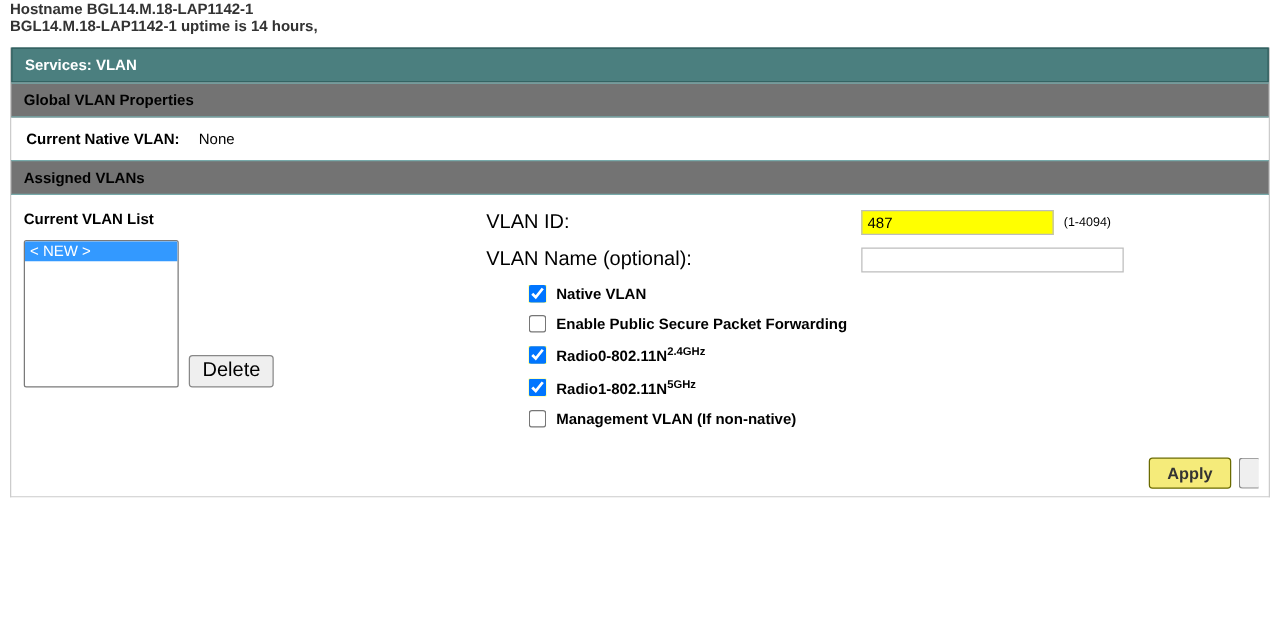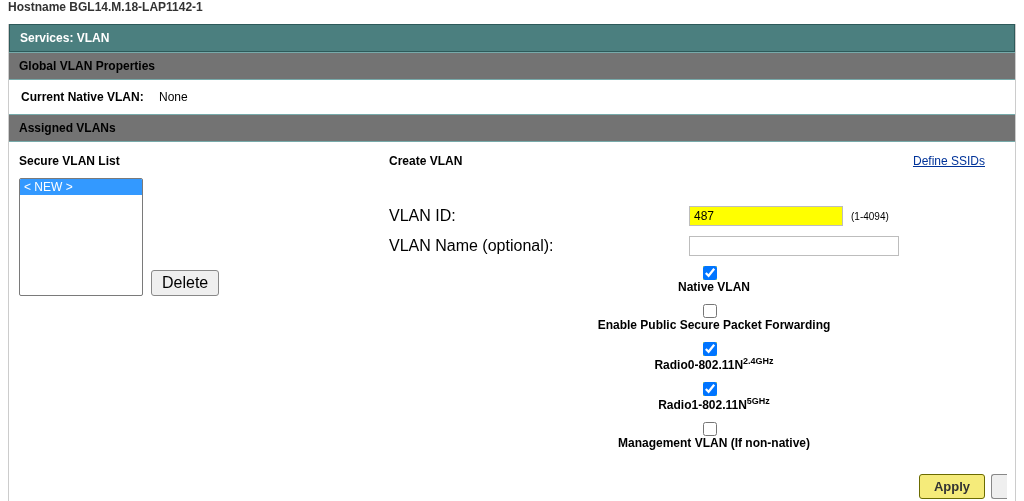--- a/index.html
+++ b/index.html
@@ -20,67 +20,64 @@
     select.listbox { width: 124px; height: 118px; font-size: 12px; border: 1px solid #7a7a7a; }
     select.listbox option { background: #3399ff; color: #fff; padding: 1px 4px; }
     button.ctl { font-size: 16px; padding: 3px 10px; border: 1px solid #888; background: #efefef; border-radius: 3px; cursor: pointer; }
     .link { color: #003399; text-decoration: underline; font-size: 12px; cursor: pointer; }
     .form-row { display: flex; align-items: center; margin-bottom: 10px; }
     .form-label { width: 300px; font-weight: normal; font-size: 16px; }
     .form-field input[type=text] { width: 154px; border: 1px solid #bdbdbd; height: 20px; padding: 1px 4px; font-size: 12px; }
     .form-field-wide input[type=text] { width: 210px; }
     .hint { margin-left: 8px; font-size: 10px; }
     .highlight { background: #ffff00; }
-    .chk-row { display: flex; align-items: center; margin: 10px 0 10px 34px; font-weight: bold; font-size: 12px; flex-direction: column; }
+    .chk-row { display: flex; align-items: center; margin: 10px 0 10px 34px; font-weight: bold; font-size: 12px; }
     .chk-row .chk { margin-right: 8px; display: inline-flex; }
     .chk input { width: 14px; height: 14px; }
     .chk.hl { background: #ffff00; padding: 0; }
     sup { font-size: 9px; }
     .footer { display: flex; justify-content: flex-end; padding: 14px 8px 6px 8px; gap: 6px; align-items: center; }
     .apply-btn { border: 1px solid #6b6b00; background: #f5eb7a; font-weight: bold; padding: 4px 14px; border-radius: 3px; cursor: pointer; font-size: 13px; color: #333; }
     .partial-btn { border: 1px solid #888; border-right: none; background: #efefef; padding: 4px 0 4px 8px; border-radius: 3px 0 0 3px; width: 16px; height: 25px; }
     .mid-head { display: flex; justify-content: space-between; align-items: flex-start; margin-bottom: 28px; padding-right: 20px; }
   </style>
 </head>
 <body>
 
 <div class="topbar">
   <div>
     <span class="hostname-label">Hostname</span>
     <span>BGL14.M.18-LAP1142-1</span>
   </div>
+  <div>BGL14.M.18-LAP1142-1 uptime is 14 hours,</div>
 </div>
 
 <div class="main-panel">
   <div class="hdr-dark">Services: VLAN</div>
   <div class="hdr-light">Global VLAN Properties</div>
 
   <div class="section-body">
     <span class="kv-label">Current Native VLAN:</span>
     <span class="kv">None</span>
   </div>
 
   <div class="hdr-light">Assigned VLANs</div>
 
   <div class="cols">
     <div class="col-left">
-      <div class="col-title">Secure VLAN List</div>
+      <div class="col-title">Current VLAN List</div>
       <div class="listbox-wrap">
         <select size="6" class="listbox">
           <option selected="">&lt; NEW &gt;</option>
         </select>
         <button class="ctl">Delete</button>
       </div>
     </div>
 
     <div class="col-mid">
-      <div class="mid-head">
-        <div class="col-title">Create VLAN</div>
-        <a class="link">Define SSIDs</a>
-      </div>
 
       <div class="form-row">
         <div class="form-label">VLAN ID:</div>
         <div class="form-field">
           <span class="highlight" style="display:inline-block;">
             <input type="text" style="background: transparent;" value="487">
           </span>
         </div>
         <span class="hint">(1-4094)</span>
       </div>

